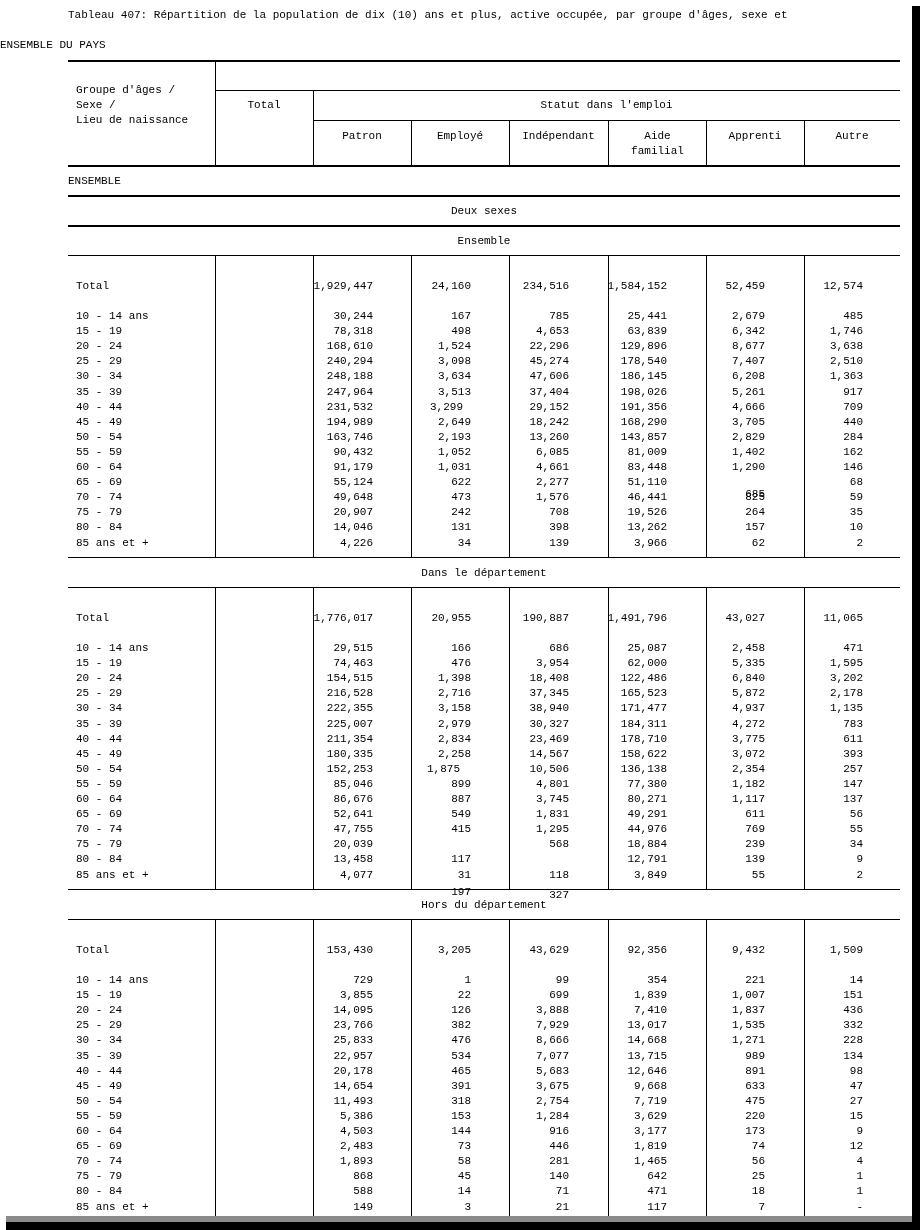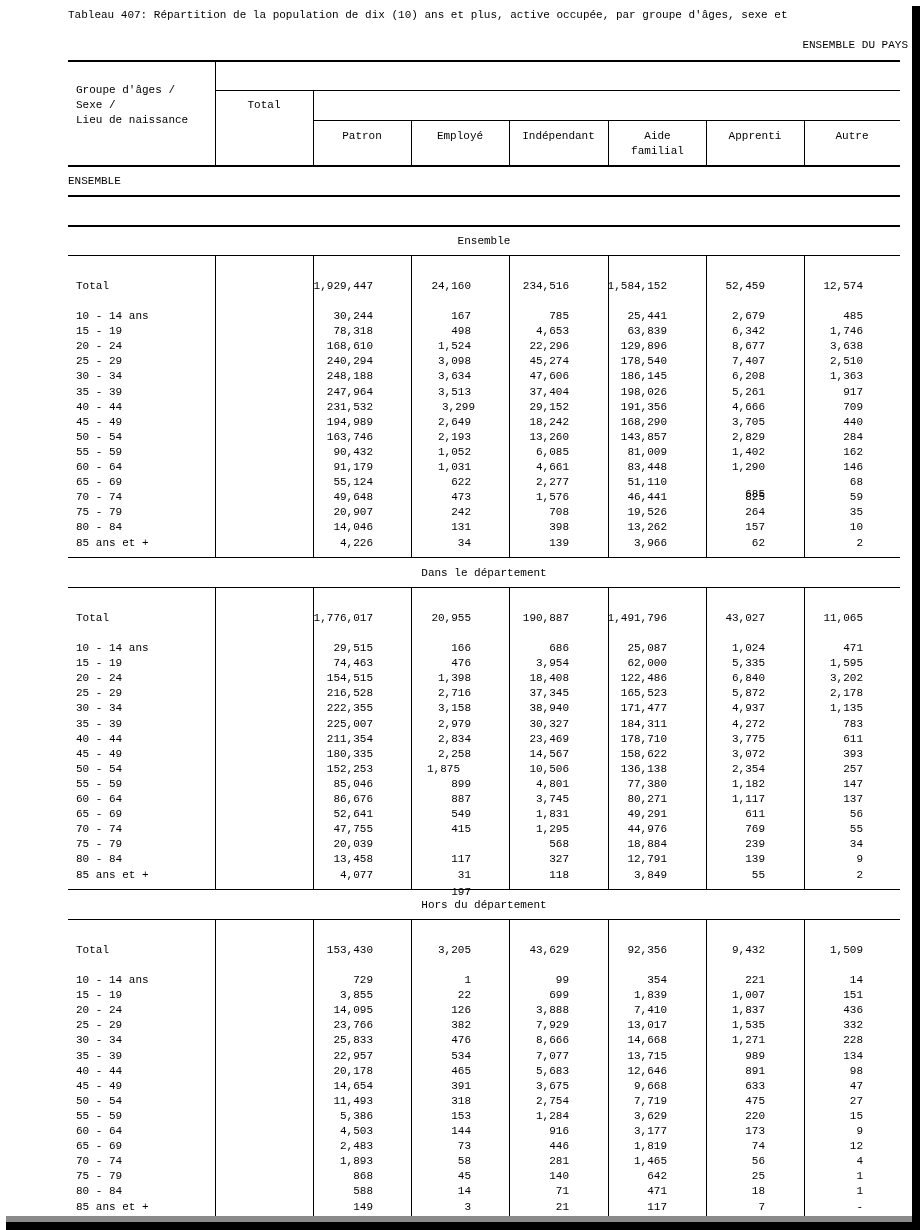--- a/index.html
+++ b/index.html
@@ -3,21 +3,21 @@
 <meta charset="utf-8">
 <style>
   html, body { margin:0; padding:0; background:#ffffff; }
   body { width:920px; height:1230px; position:relative; overflow:hidden;
          font-family:"Liberation Mono","DejaVu Sans Mono",monospace; font-size:11px; color:#000; }
   .page { position:absolute; left:0; top:0; width:912px; height:1222px; background:#fff; }
   .shadow-r { position:absolute; left:912px; top:6px; width:8px; height:1224px; background:#000; }
   .shadow-b { position:absolute; left:6px; top:1222px; width:914px; height:8px; background:#000; }
   .shadow-b2 { position:absolute; left:6px; top:1216px; width:906px; height:6px; background:#8a8a8a; }
   .title { position:absolute; left:68px; top:8px; width:840px; line-height:15px; white-space:pre; }
-  .subtitle { position:absolute; left:12px; top:38px; width:896px; text-align:right; line-height:15px; }
+  .subtitle { position:absolute; left:0; top:38px; width:896px; text-align:left; line-height:15px; }
   .hr { position:absolute; left:68px; width:832px; height:1px; background:#000; }
   .hr2 { position:absolute; left:68px; width:832px; height:2px; background:#000; }
   .vl { position:absolute; width:1px; background:#000; }
   .hcell { position:absolute; text-align:center; line-height:15px; }
   .seclabel { position:absolute; left:68px; width:832px; text-align:center; line-height:15px; }
   .ensemble { position:absolute; left:68px; line-height:15px; }
   .row { position:absolute; left:68px; width:832px; height:15px; line-height:15px; }
   .row span { position:absolute; top:0; text-align:right; }
   .row .lbl { left:8px; text-align:left; white-space:pre; }
 </style>
@@ -40,29 +40,31 @@
   <div class="vl" style="left:608px;top:121px;height:44px"></div>
   <div class="vl" style="left:706px;top:121px;height:44px"></div>
   <div class="vl" style="left:804px;top:121px;height:44px"></div>
 
   <div class="hcell" style="left:68px;top:83px;width:147px;text-align:left;padding-left:8px">
     <div>Groupe d'âges /</div>
     <div>Sexe /</div>
     <div>Lieu de naissance</div>
   </div>
   <div class="hcell" style="left:215px;top:98px;width:98px">Total</div>
+  <div class="hcell" style="left:313px;top:98px;width:587px">Statut dans l'emploi</div>
   <div class="hcell" style="left:313px;top:129px;width:98px">Patron</div>
   <div class="hcell" style="left:411px;top:129px;width:98px">Employé</div>
   <div class="hcell" style="left:509px;top:129px;width:99px">Indépendant</div>
   <div class="hcell" style="left:630px;top:129px;width:55px">Aide familial</div>
   <div class="hcell" style="left:706px;top:129px;width:98px">Apprenti</div>
   <div class="hcell" style="left:804px;top:129px;width:96px">Autre</div>
 
   <div class="ensemble" style="top:174px">ENSEMBLE</div>
   <div class="hr2" style="top:195px"></div>
+  <div class="seclabel" style="top:204px">Deux sexes</div>
   <div class="hr2" style="top:225px"></div>
 
   <div id="sections">
       <div class="seclabel" style="top: 234px;">Ensemble</div>
       <div class="hr" style="top: 255px;"></div>
       <div class="vl" style="left: 215px; top: 256px; height: 301px;"></div>
       <div class="vl" style="left: 313px; top: 256px; height: 301px;"></div>
       <div class="vl" style="left: 411px; top: 256px; height: 301px;"></div>
       <div class="vl" style="left: 509px; top: 256px; height: 301px;"></div>
       <div class="vl" style="left: 608px; top: 256px; height: 301px;"></div>
@@ -128,21 +130,21 @@
         <span style="right: 527px;">247,964</span>
         <span style="right: 429px;">3,513</span>
         <span style="right: 331px;">37,404</span>
         <span style="right: 233px;">198,026</span>
         <span style="right: 135px;">5,261</span>
         <span style="right: 37px;">917</span>
       </div>
       <div class="row" style="top: 399.6px;">
         <span class="lbl">40 - 44</span>
         <span style="right: 527px;">231,532</span>
-        <span style="right: 425px;">3,299</span>
+        <span style="right: 437px;">3,299</span>
         <span style="right: 331px;">29,152</span>
         <span style="right: 233px;">191,356</span>
         <span style="right: 135px;">4,666</span>
         <span style="right: 37px;">709</span>
       </div>
       <div class="row" style="top: 414.7px;">
         <span class="lbl">45 - 49</span>
         <span style="right: 527px;">194,989</span>
         <span style="right: 429px;">2,649</span>
         <span style="right: 331px;">18,242</span>
@@ -240,21 +242,21 @@
         <span style="right: 233px;">1,491,796</span>
         <span style="right: 135px;">43,027</span>
         <span style="right: 37px;">11,065</span>
       </div>
       <div class="row" style="top: 641px;">
         <span class="lbl">10 - 14 ans</span>
         <span style="right: 527px;">29,515</span>
         <span style="right: 429px;">166</span>
         <span style="right: 331px;">686</span>
         <span style="right: 233px;">25,087</span>
-        <span style="right: 135px;">1,024</span>
+        <span style="right: 135px;">2,458</span>
         <span style="right: 37px;">471</span>
       </div>
       <div class="row" style="top: 656.1px;">
         <span class="lbl">15 - 19</span>
         <span style="right: 527px;">74,463</span>
         <span style="right: 429px;">476</span>
         <span style="right: 331px;">3,954</span>
         <span style="right: 233px;">62,000</span>
         <span style="right: 135px;">5,335</span>
         <span style="right: 37px;">1,595</span>
@@ -364,21 +366,21 @@
         <span style="right: 429px; margin-top: 48px;">197</span>
         <span style="right: 331px;">568</span>
         <span style="right: 233px;">18,884</span>
         <span style="right: 135px;">239</span>
         <span style="right: 37px;">34</span>
       </div>
       <div class="row" style="top: 852.4px;">
         <span class="lbl">80 - 84</span>
         <span style="right: 527px;">13,458</span>
         <span style="right: 429px;">117</span>
-        <span style="right: 331px;">327</span>
+        <span style="right: 331px; margin-top: 36px;">327</span>
         <span style="right: 233px;">12,791</span>
         <span style="right: 135px;">139</span>
         <span style="right: 37px;">9</span>
       </div>
       <div class="row" style="top: 867.5px;">
         <span class="lbl">85 ans et +</span>
         <span style="right: 527px;">4,077</span>
         <span style="right: 429px;">31</span>
         <span style="right: 331px;">118</span>
         <span style="right: 233px;">3,849</span>

